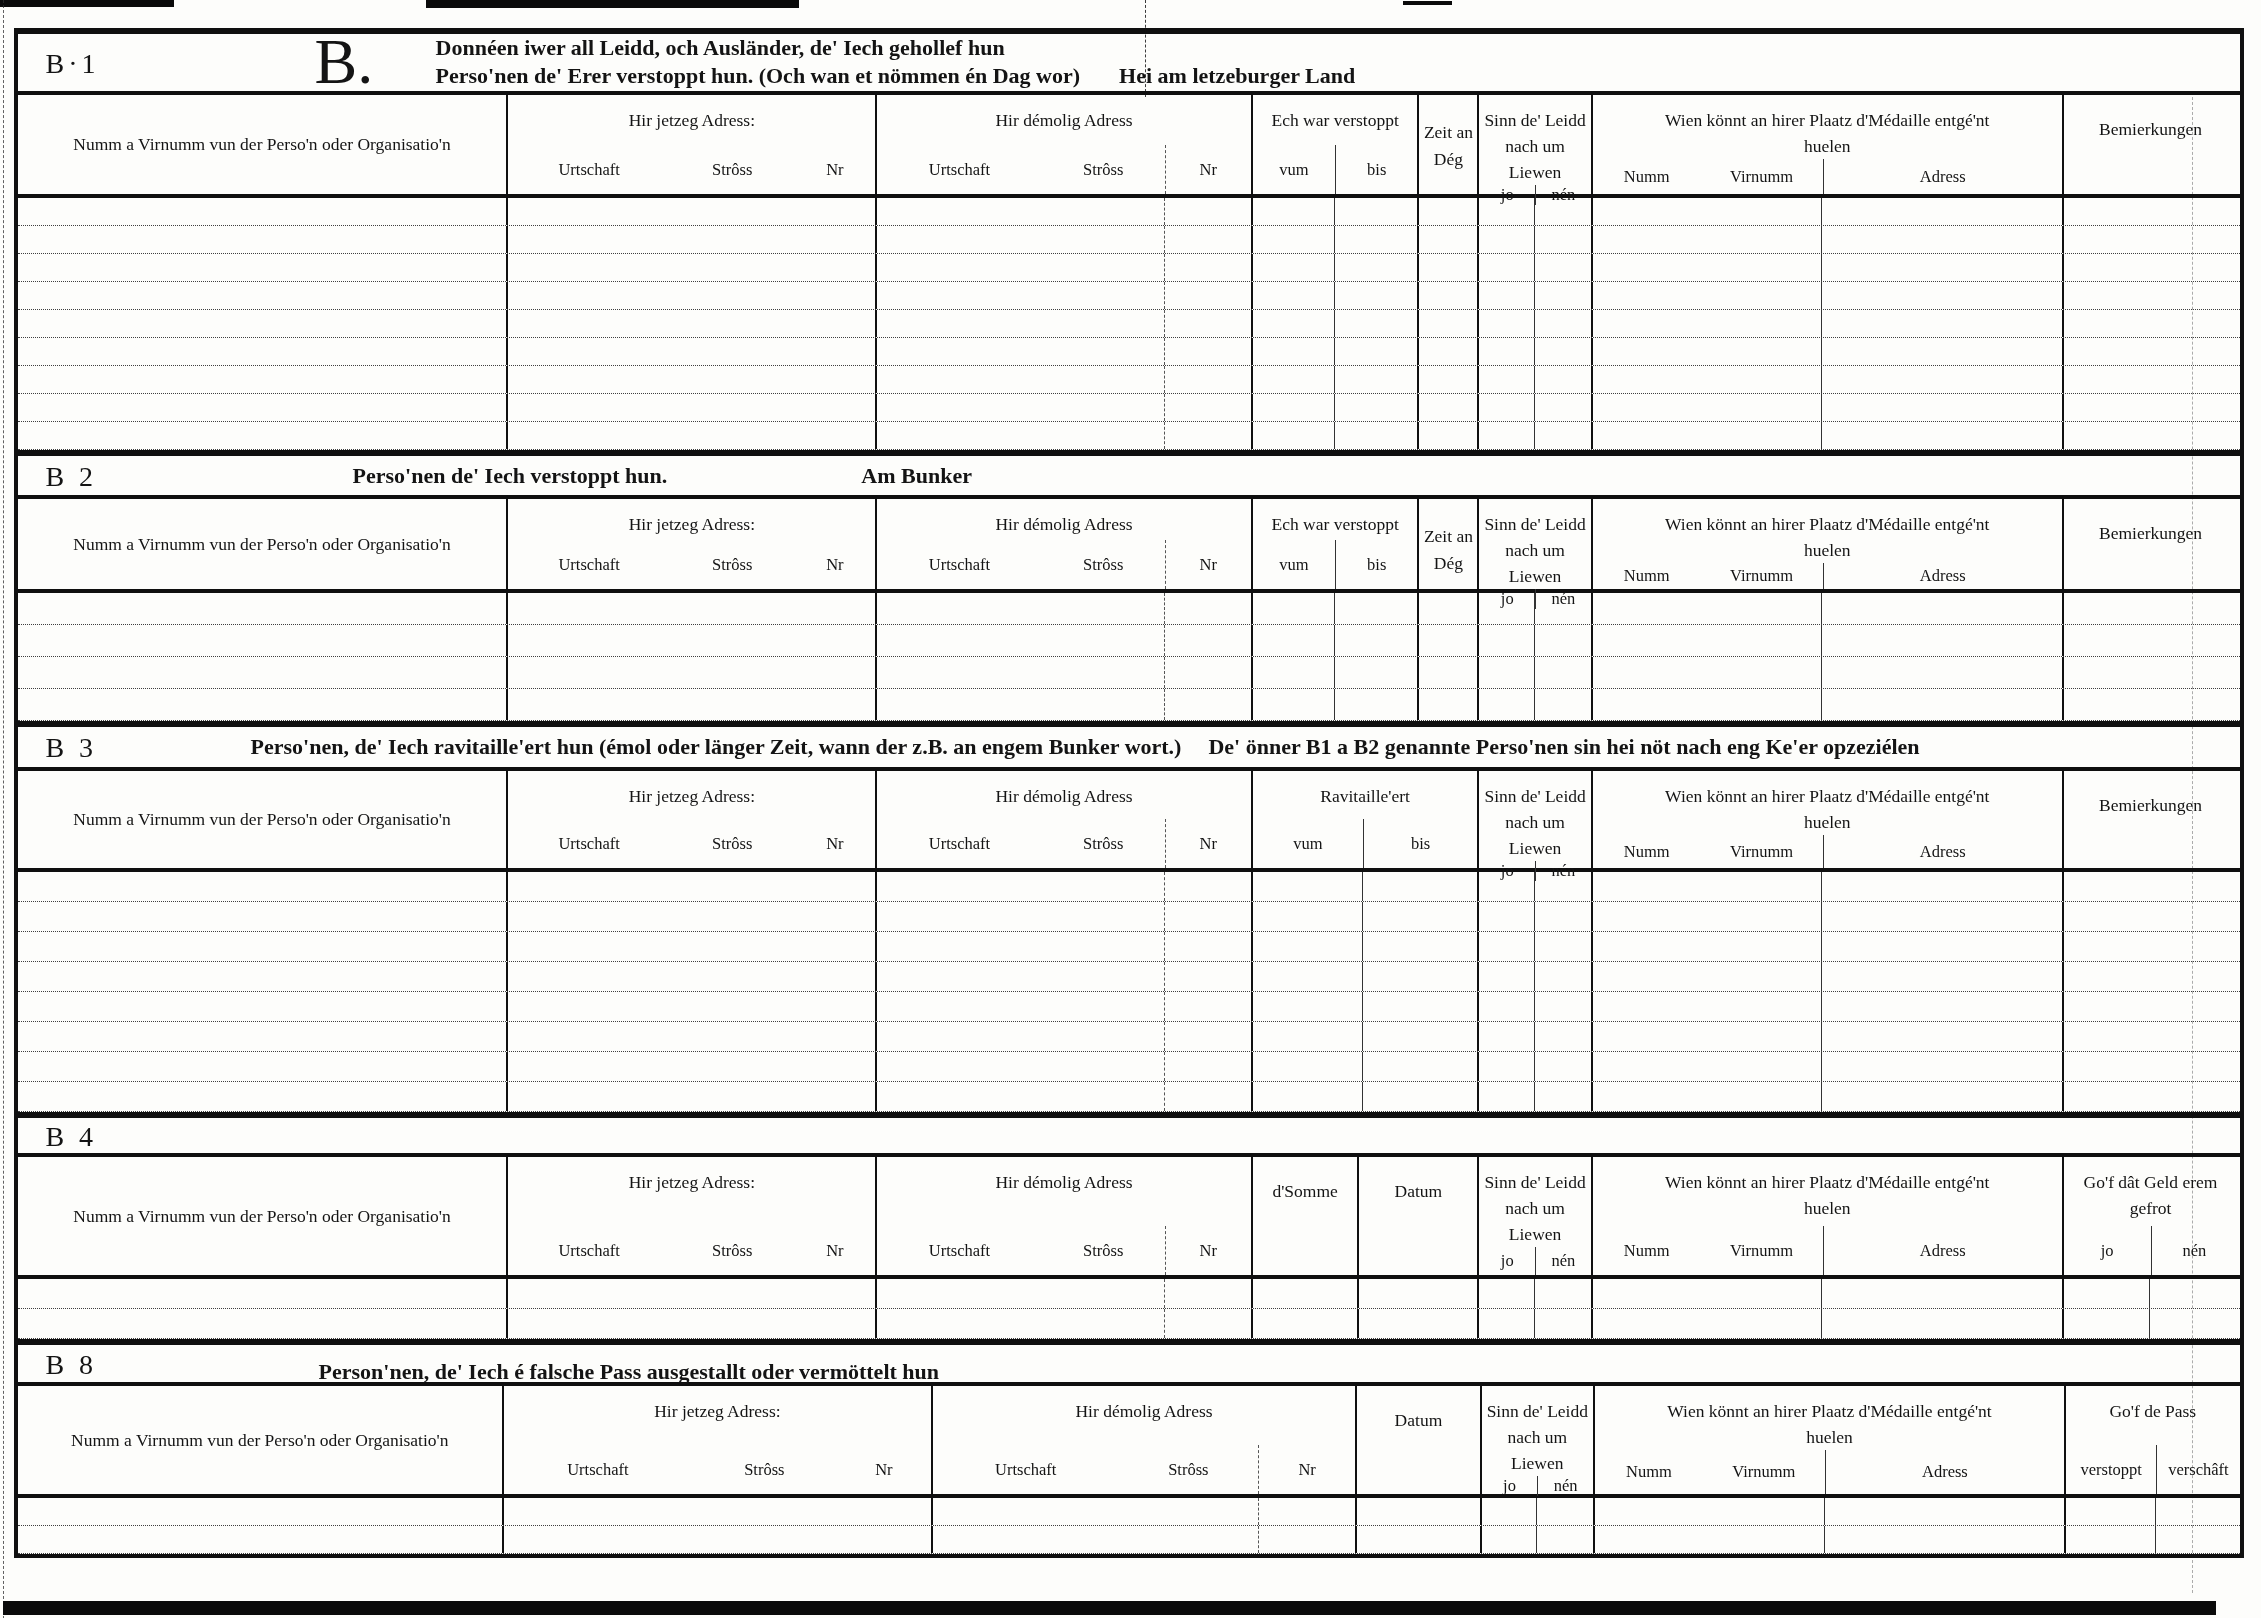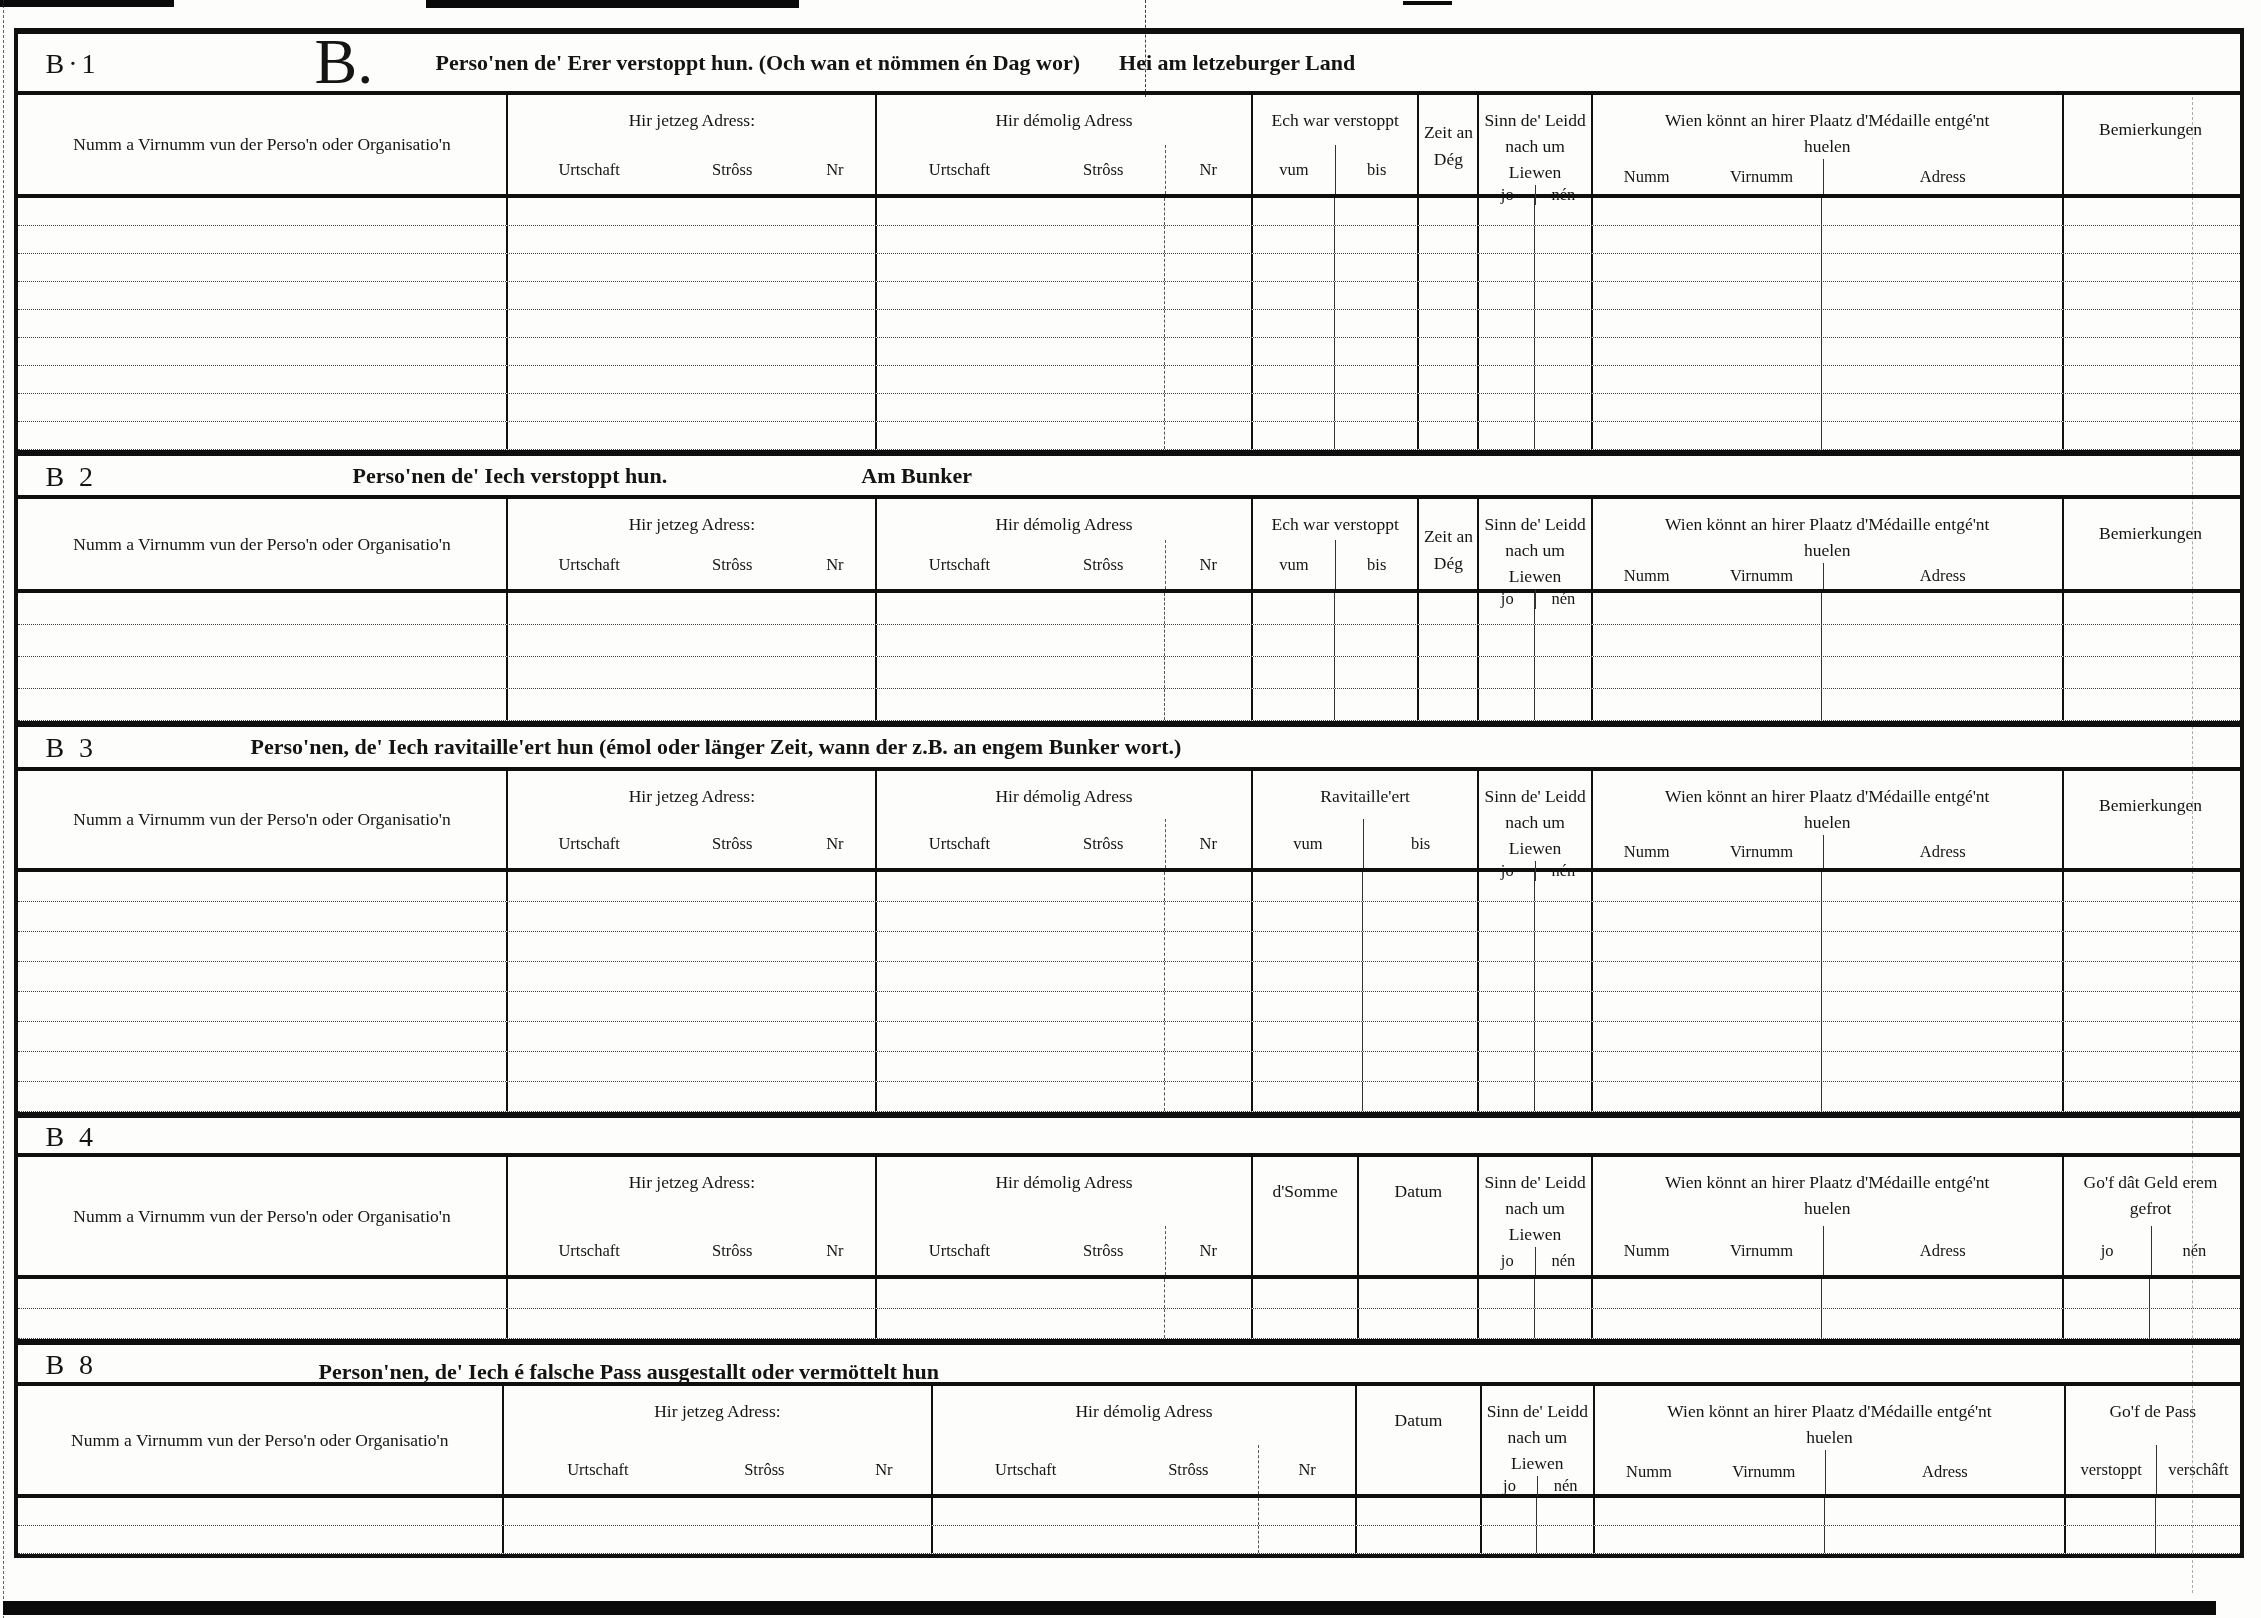--- a/index.html
+++ b/index.html
@@ -46,20 +46,23 @@
   <div class="dashline" style="left:1145px;top:0;height:97px;border-left:1.9px dashed #3c3c3c;"></div>
   <div class="dashline" style="left:2192px;top:97px;height:1496px;border-left:1.5px dashed #6a6a6a;opacity:.55;"></div>
 
   <div class="form">
       <section class="sec">
         <div class="titlebar" style="height: 57px;">
           <span class="seclabel">B·1</span>
           <span class="secbig">B.</span>
           <div class="ttext" style="left: 418px;">
             <div class="trow">
+              <span style="margin-left: 0px;">Donnéen iwer all Leidd, och Ausländer, de' Iech gehollef hun</span>
+            </div>
+            <div class="trow">
               <span style="margin-left: 0px;">Perso'nen de' Erer verstoppt hun. (Och wan et nömmen én Dag wor)</span>
               <span style="margin-left: 39px;">Hei am letzeburger Land</span>
             </div>
           </div>
         </div>
         <div class="header" style="height: 103px;">
           <div class="hcell vmid" style="width: 22%;">
             <div class="g-title">Numm a Virnumm vun der Perso'n oder Organisatio'n</div>
           </div>
           <div class="hcell bl-main" style="width: 16.6%;">
@@ -405,20 +408,21 @@
             <div class="cell bl-main" style="width: 7.9%;"></div>
           </div>
         </div>
       </section>
       <section class="sec">
         <div class="titlebar" style="height: 40px;">
           <span class="seclabel">B 3</span>
           <div class="ttext" style="left: 233px;">
             <div class="trow">
               <span style="margin-left: 0px;">Perso'nen, de' Iech ravitaille'ert hun (émol oder länger Zeit, wann der z.B. an engem Bunker wort.)</span>
+              <span style="margin-left: 27px;">De' önner B1 a B2 genannte Perso'nen sin hei nöt nach eng Ke'er opzeziélen</span>
             </div>
           </div>
         </div>
         <div class="header" style="height: 101px;">
           <div class="hcell vmid" style="width: 22%;">
             <div class="g-title">Numm a Virnumm vun der Perso'n oder Organisatio'n</div>
           </div>
           <div class="hcell bl-main" style="width: 16.6%;">
             <div class="g-title">Hir jetzeg Adress:</div>
             <div class="subs">

